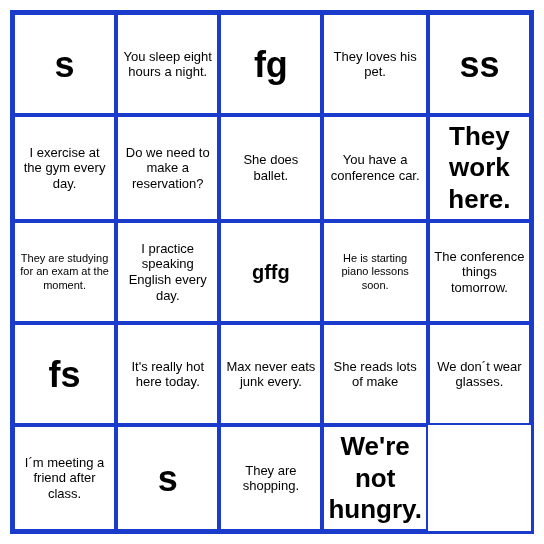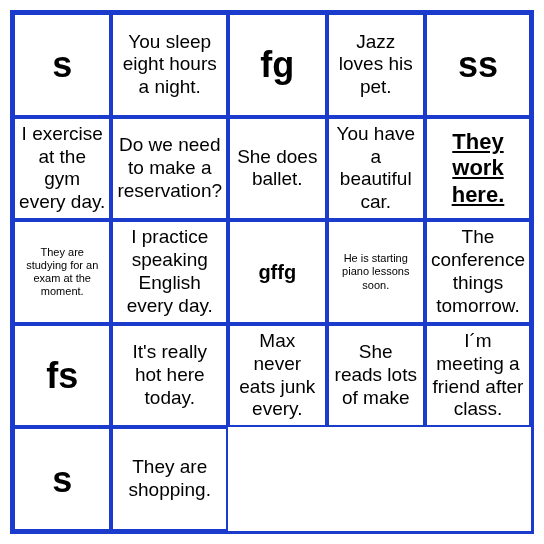--- a/index.html
+++ b/index.html
@@ -20,56 +20,57 @@
       width: 524px;
       height: 524px;
     }
     .cell {
       border: 2px solid #1a3bcc;
       display: flex;
       align-items: center;
       justify-content: center;
       text-align: center;
       padding: 4px;
-      font-size: 19px;
+      font-size: 13px;
       line-height: 1.2;
     }
     .cell-xlarge {
       font-size: 36px;
       font-weight: bold;
     }
     .cell-medium-large {
       font-size: 20px;
       font-weight: bold;
     }
     .cell-bold-big {
-      font-size: 22px;
+      font-size: 26px;
       font-weight: bold;
-      text-decoration: underline;
     }
   </style>
 </head>
 <body>
 
 <div class="bingo-board">
 <div class="cell cell-xlarge">s</div>
     <div class="cell">You sleep eight hours a night.</div>
     <div class="cell cell-xlarge">fg</div>
-    <div class="cell">Jazz loves his pet.</div>
+    <div class="cell">They loves his pet.</div>
     <div class="cell cell-xlarge">ss</div>
     <div class="cell">I exercise at the gym every day.</div>
     <div class="cell">Do we need to make a reservation?</div>
     <div class="cell">She does ballet.</div>
-    <div class="cell">You have a beautiful car.</div>
+    <div class="cell">You have a conference car.</div>
     <div class="cell cell-bold-big">They work here.</div>
     <div class="cell" style="font-size: 11px; text-align: center;">They are studying for an exam at the moment.</div>
     <div class="cell">I practice speaking English every day.</div>
     <div class="cell cell-medium-large">gffg</div>
     <div class="cell" style="font-size: 11px;">He is starting piano lessons soon.</div>
     <div class="cell">The conference things tomorrow.</div>
     <div class="cell cell-xlarge">fs</div>
     <div class="cell">It's really hot here today.</div>
     <div class="cell">Max never eats junk every.</div>
     <div class="cell">She reads lots of make</div>
+    <div class="cell">We don´t wear glasses.</div>
     <div class="cell">I´m meeting a friend after class.</div>
     <div class="cell cell-xlarge">s</div>
     <div class="cell">They are shopping.</div>
+    <div class="cell cell-bold-big">We're not hungry.</div>
   </div>
 
 </body></html>

